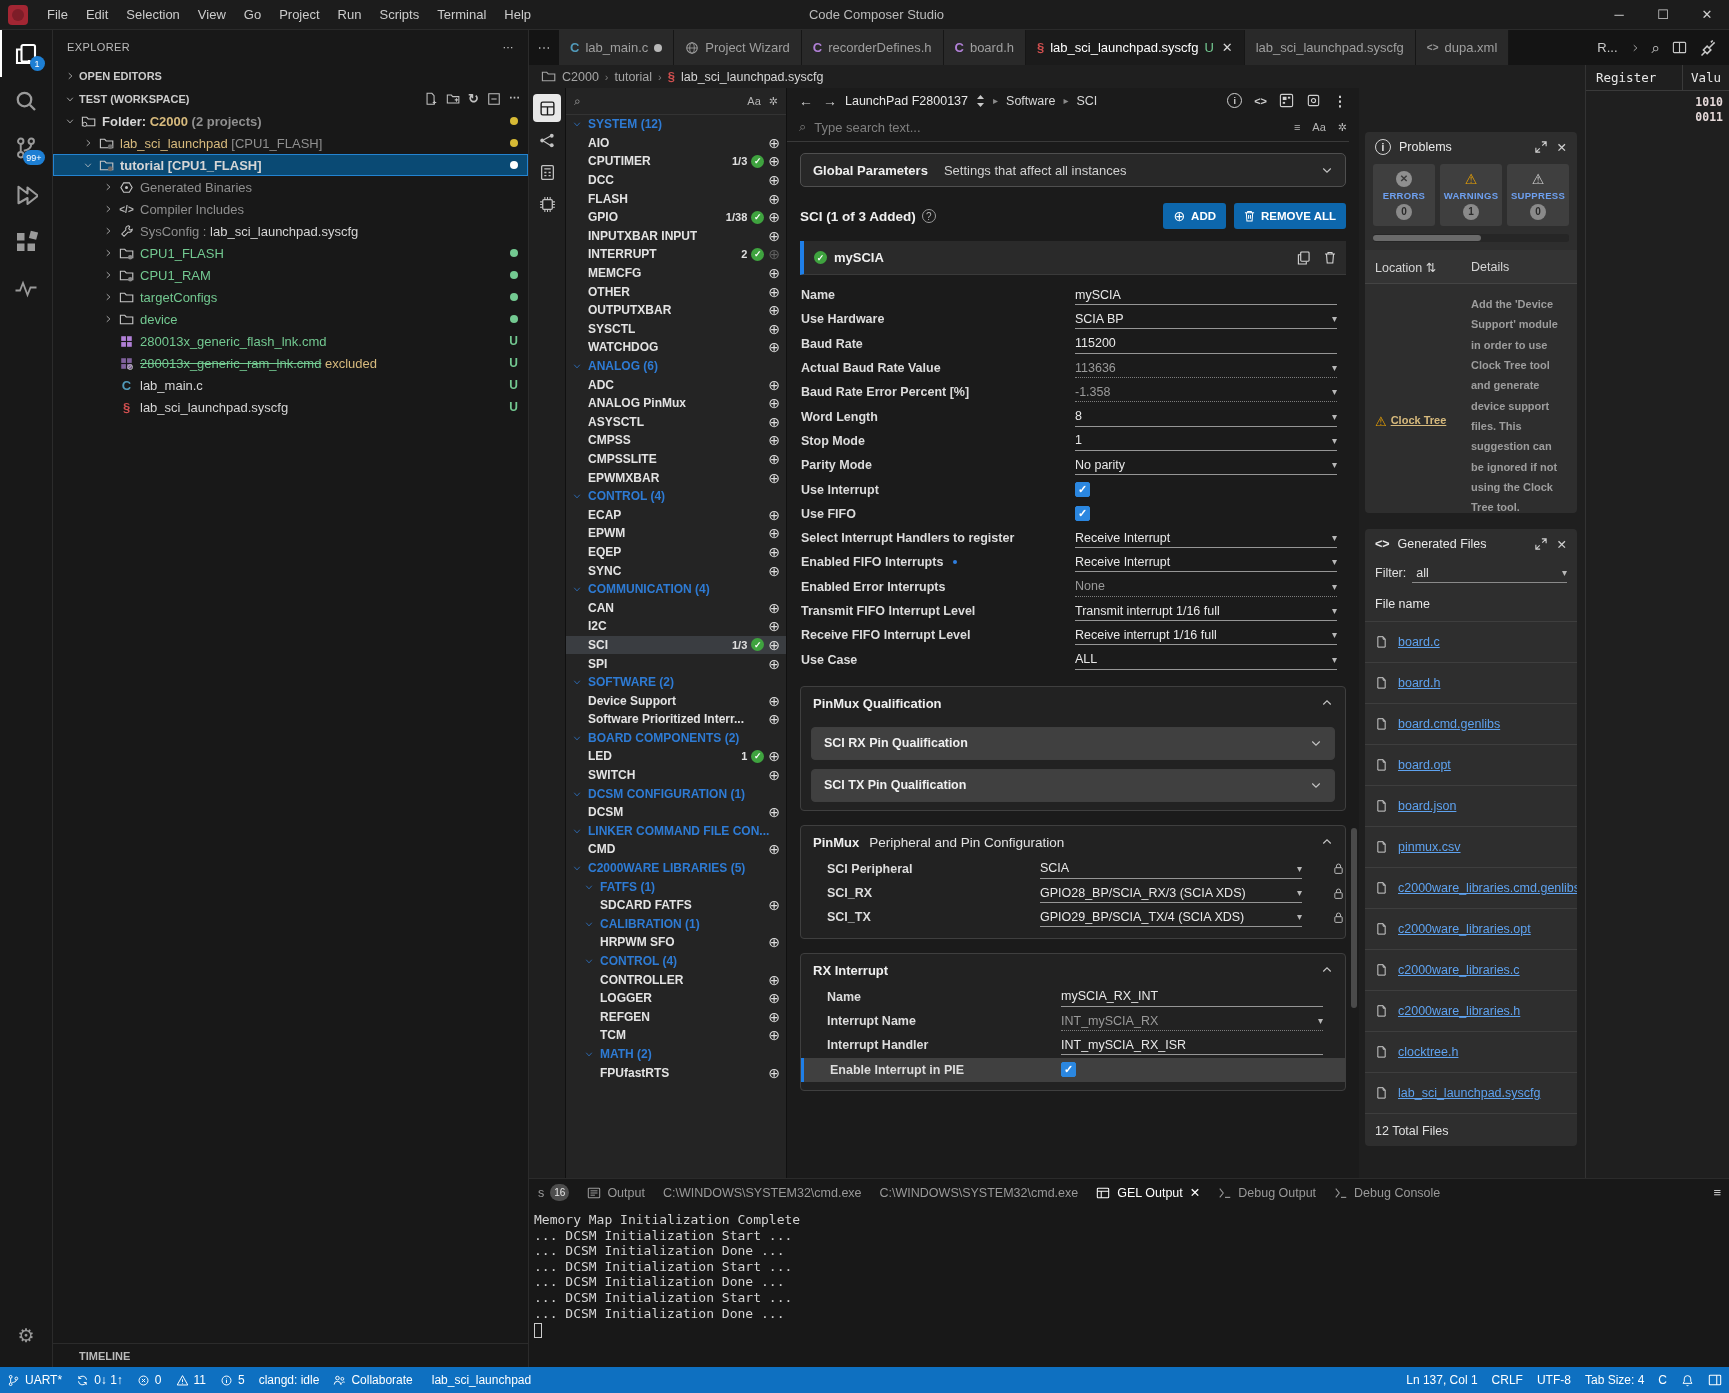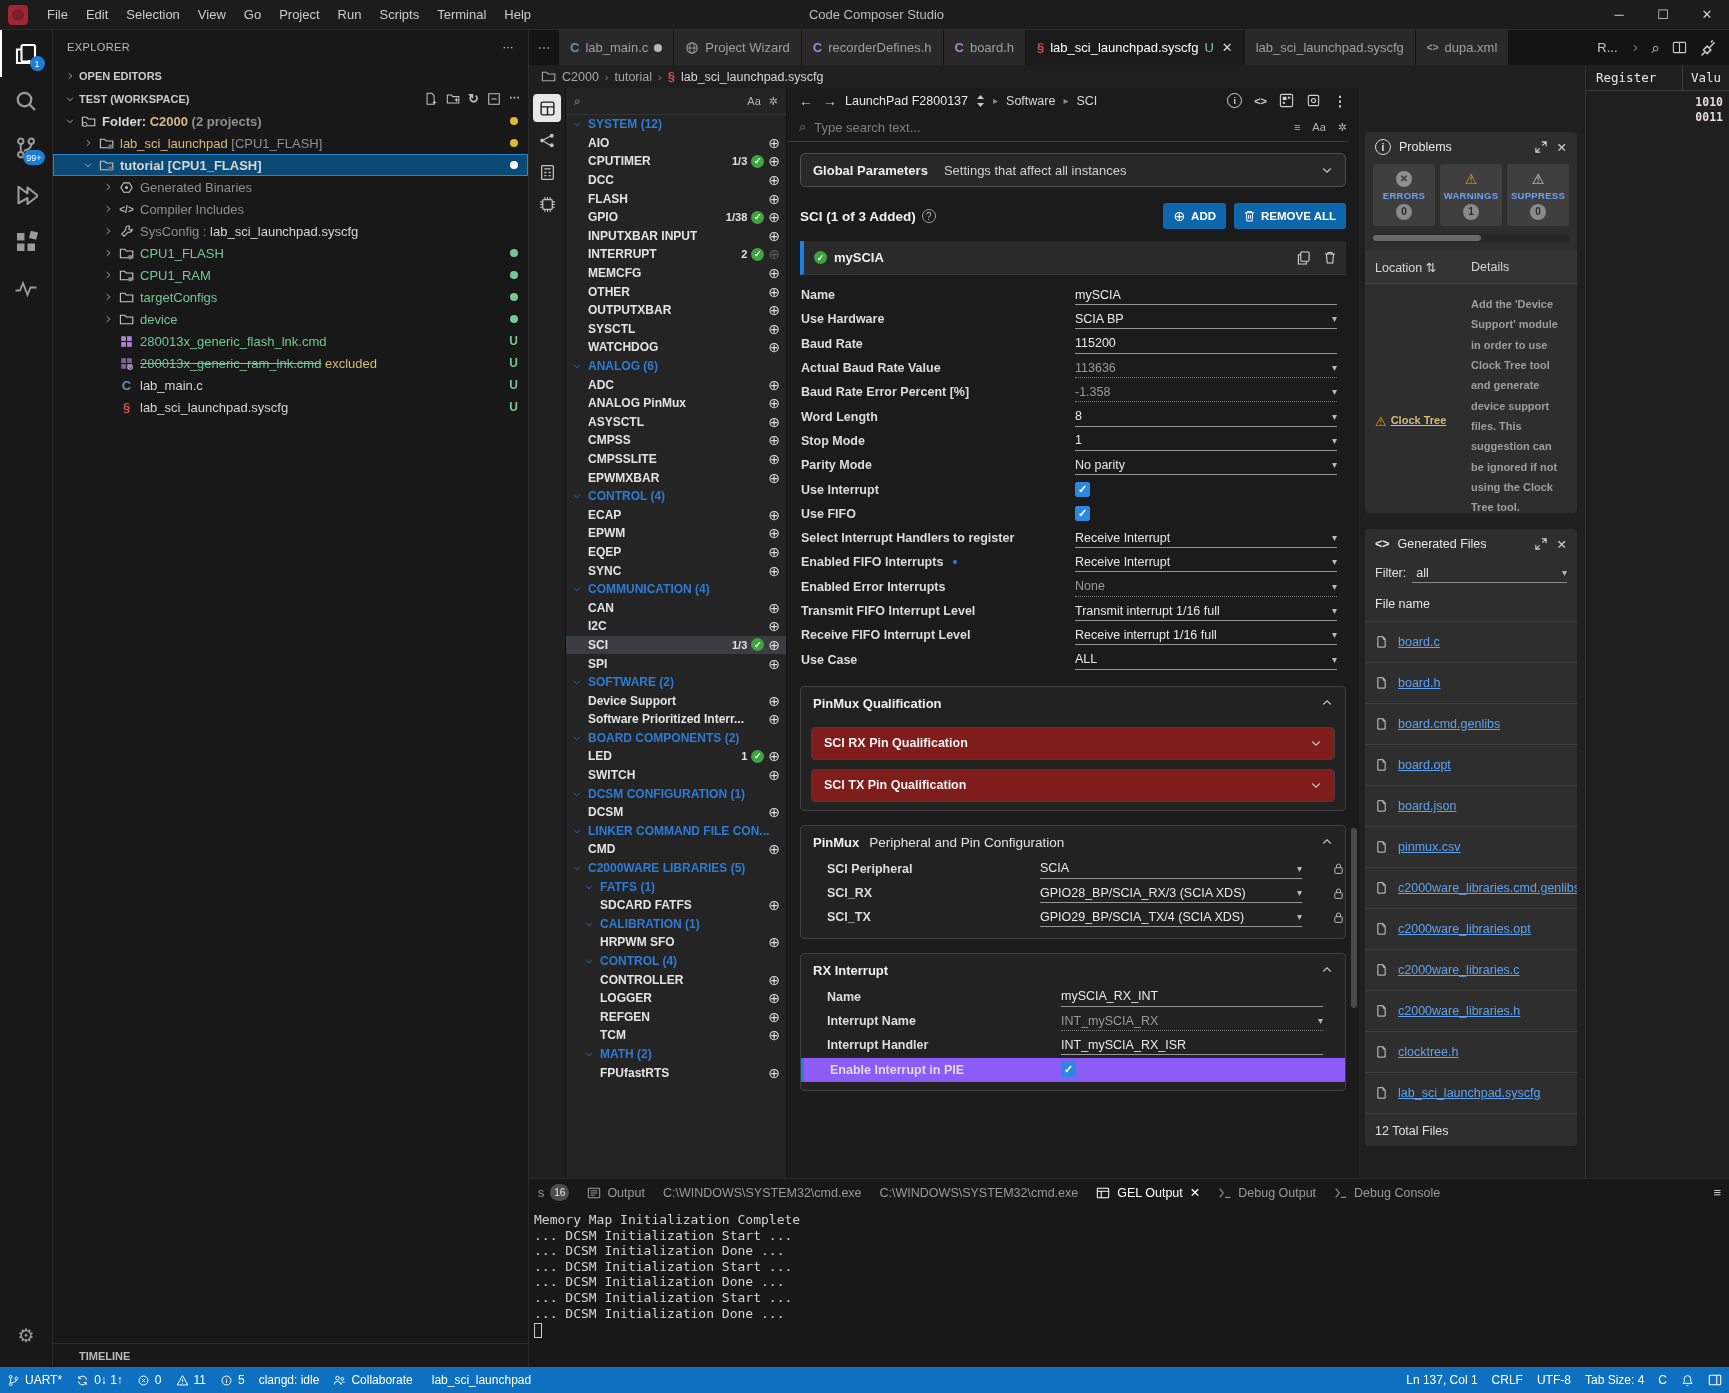--- a/index.html
+++ b/index.html
@@ -106,24 +106,24 @@
   .ctl .caret{margin-left:auto;color:#b8b8b8;font-size:10px;}
   .ctl.dis{border-bottom:1px dotted #7d7d7d;color:#9a9a9a;}
   .ctl.nob{border-bottom:none;}
   .cb{width:15px;height:15px;border:1.5px solid #cfcfcf;border-radius:2px;flex:none;}
   .cb.on{background:#2b87e0;border-color:#2b87e0;color:#fff;font-size:11px;display:flex;align-items:center;justify-content:center;font-weight:bold;}
   .locki{margin-left:8px;color:#bdbdbd;}
   .box{margin:14px 13px 0;border:1px solid #3f3f3f;border-radius:4px;background:#222222;padding-bottom:8px;}
   .box-head{display:flex;align-items:center;gap:10px;padding:9px 12px 7px;color:#efefef;font-weight:bold;font-size:13px;}
   .box-head .bsub{font-weight:normal;color:#e2e2e2;font-size:13.5px;}
   .box-head .bchev{margin-left:auto;color:#c5c5c5;}
-  .subbox{margin:9px 10px 0;border:1px solid #3f3f3f;border-radius:4px;background:#7f1d1d;height:33px;display:flex;align-items:center;padding:0 12px;color:#efefef;font-weight:bold;font-size:12.5px;}
+  .subbox{margin:9px 10px 0;border:1px solid #3f3f3f;border-radius:4px;background:#404040;height:33px;display:flex;align-items:center;padding:0 12px;color:#efefef;font-weight:bold;font-size:12.5px;}
   .subbox .bchev{margin-left:auto;color:#c5c5c5;}
   .box .frow{padding-left:26px;}
-  .frow.pie{border-left:3px solid #1f7fe8;background:#8b5cf6;}
+  .frow.pie{border-left:3px solid #1f7fe8;background:#404040;}
   .vscroll{position:absolute;top:0;right:0;width:10px;bottom:0;background:#1b1b1b;}
   .vscroll .thumb{position:absolute;right:2px;width:6px;border-radius:3px;background:#4a4a4a;}
 
   
   .dock{position:absolute;top:35px;left:836px;width:212px;bottom:0;background:#1f1f1f;}
   .panel{position:absolute;left:0;right:0;background:#2e2e2e;border-radius:4px;overflow:hidden;}
   .phead{height:30px;display:flex;align-items:center;gap:8px;padding:0 10px;color:#e8e8e8;font-size:12.5px;}
   .phead .pacts{margin-left:auto;display:flex;gap:10px;color:#cfcfcf;}
   .chips{display:flex;gap:5px;padding:2px 8px 8px;}
   .chip{width:63px;height:62px;background:#3f3f3f;border-radius:3px;display:flex;flex-direction:column;align-items:center;justify-content:center;gap:3px;}

